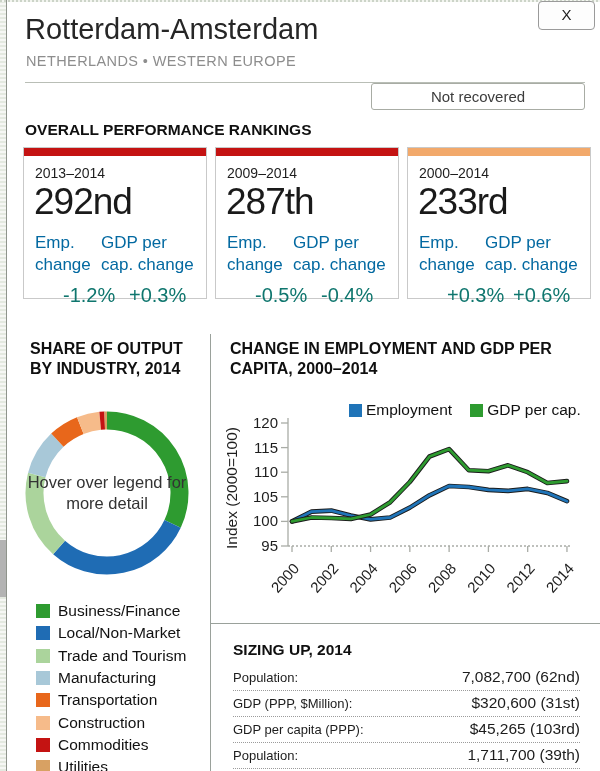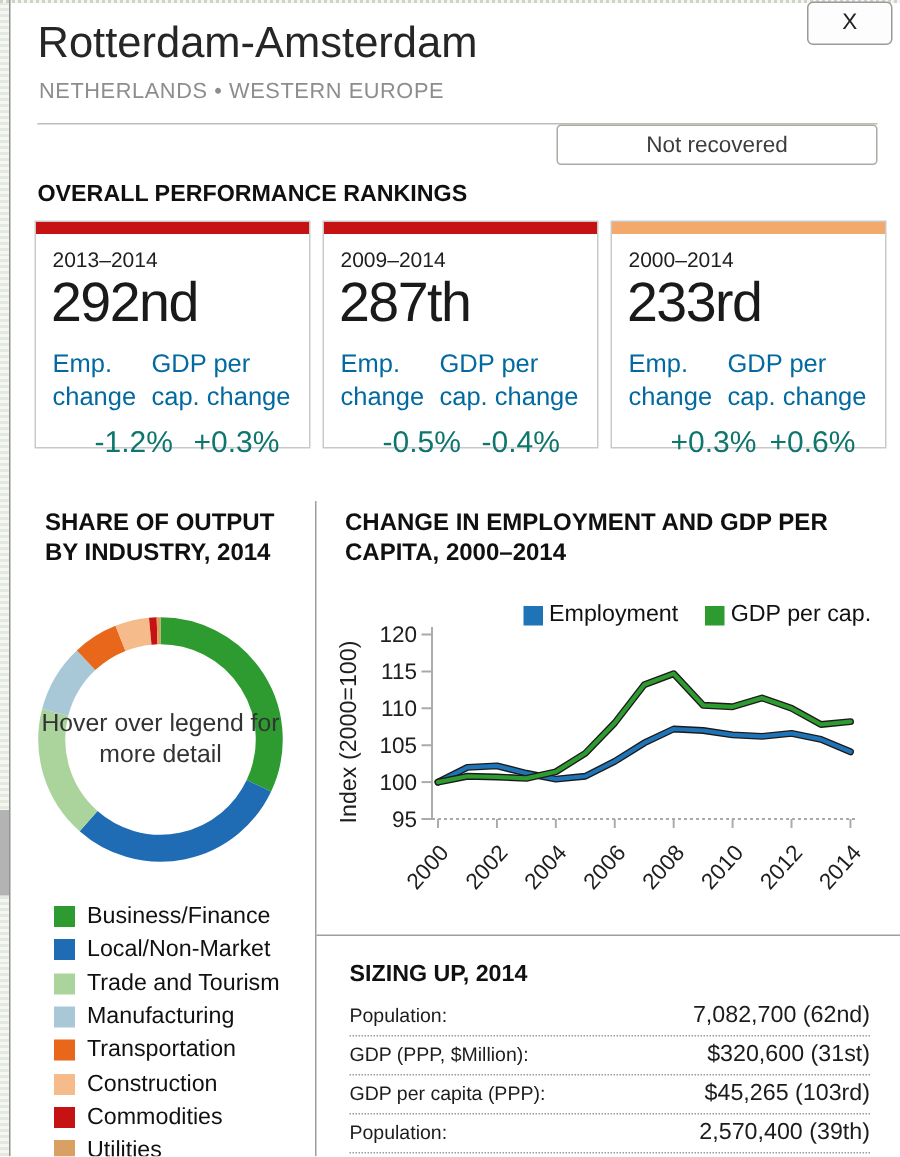--- a/index.html
+++ b/index.html
@@ -237,16 +237,16 @@
       <div class="sizing-row">
         <span class="sizing-label">GDP (PPP, $Million):</span>
         <span class="sizing-value">$320,600 (31st)</span>
       </div>
       <div class="sizing-row">
         <span class="sizing-label">GDP per capita (PPP):</span>
         <span class="sizing-value">$45,265 (103rd)</span>
       </div>
       <div class="sizing-row">
         <span class="sizing-label">Population:</span>
-        <span class="sizing-value">2,570,400 (39th)</span>
+        <span class="sizing-value">1,711,700 (39th)</span>
       </div>
     </div>
 </div>
 
 </body></html>

